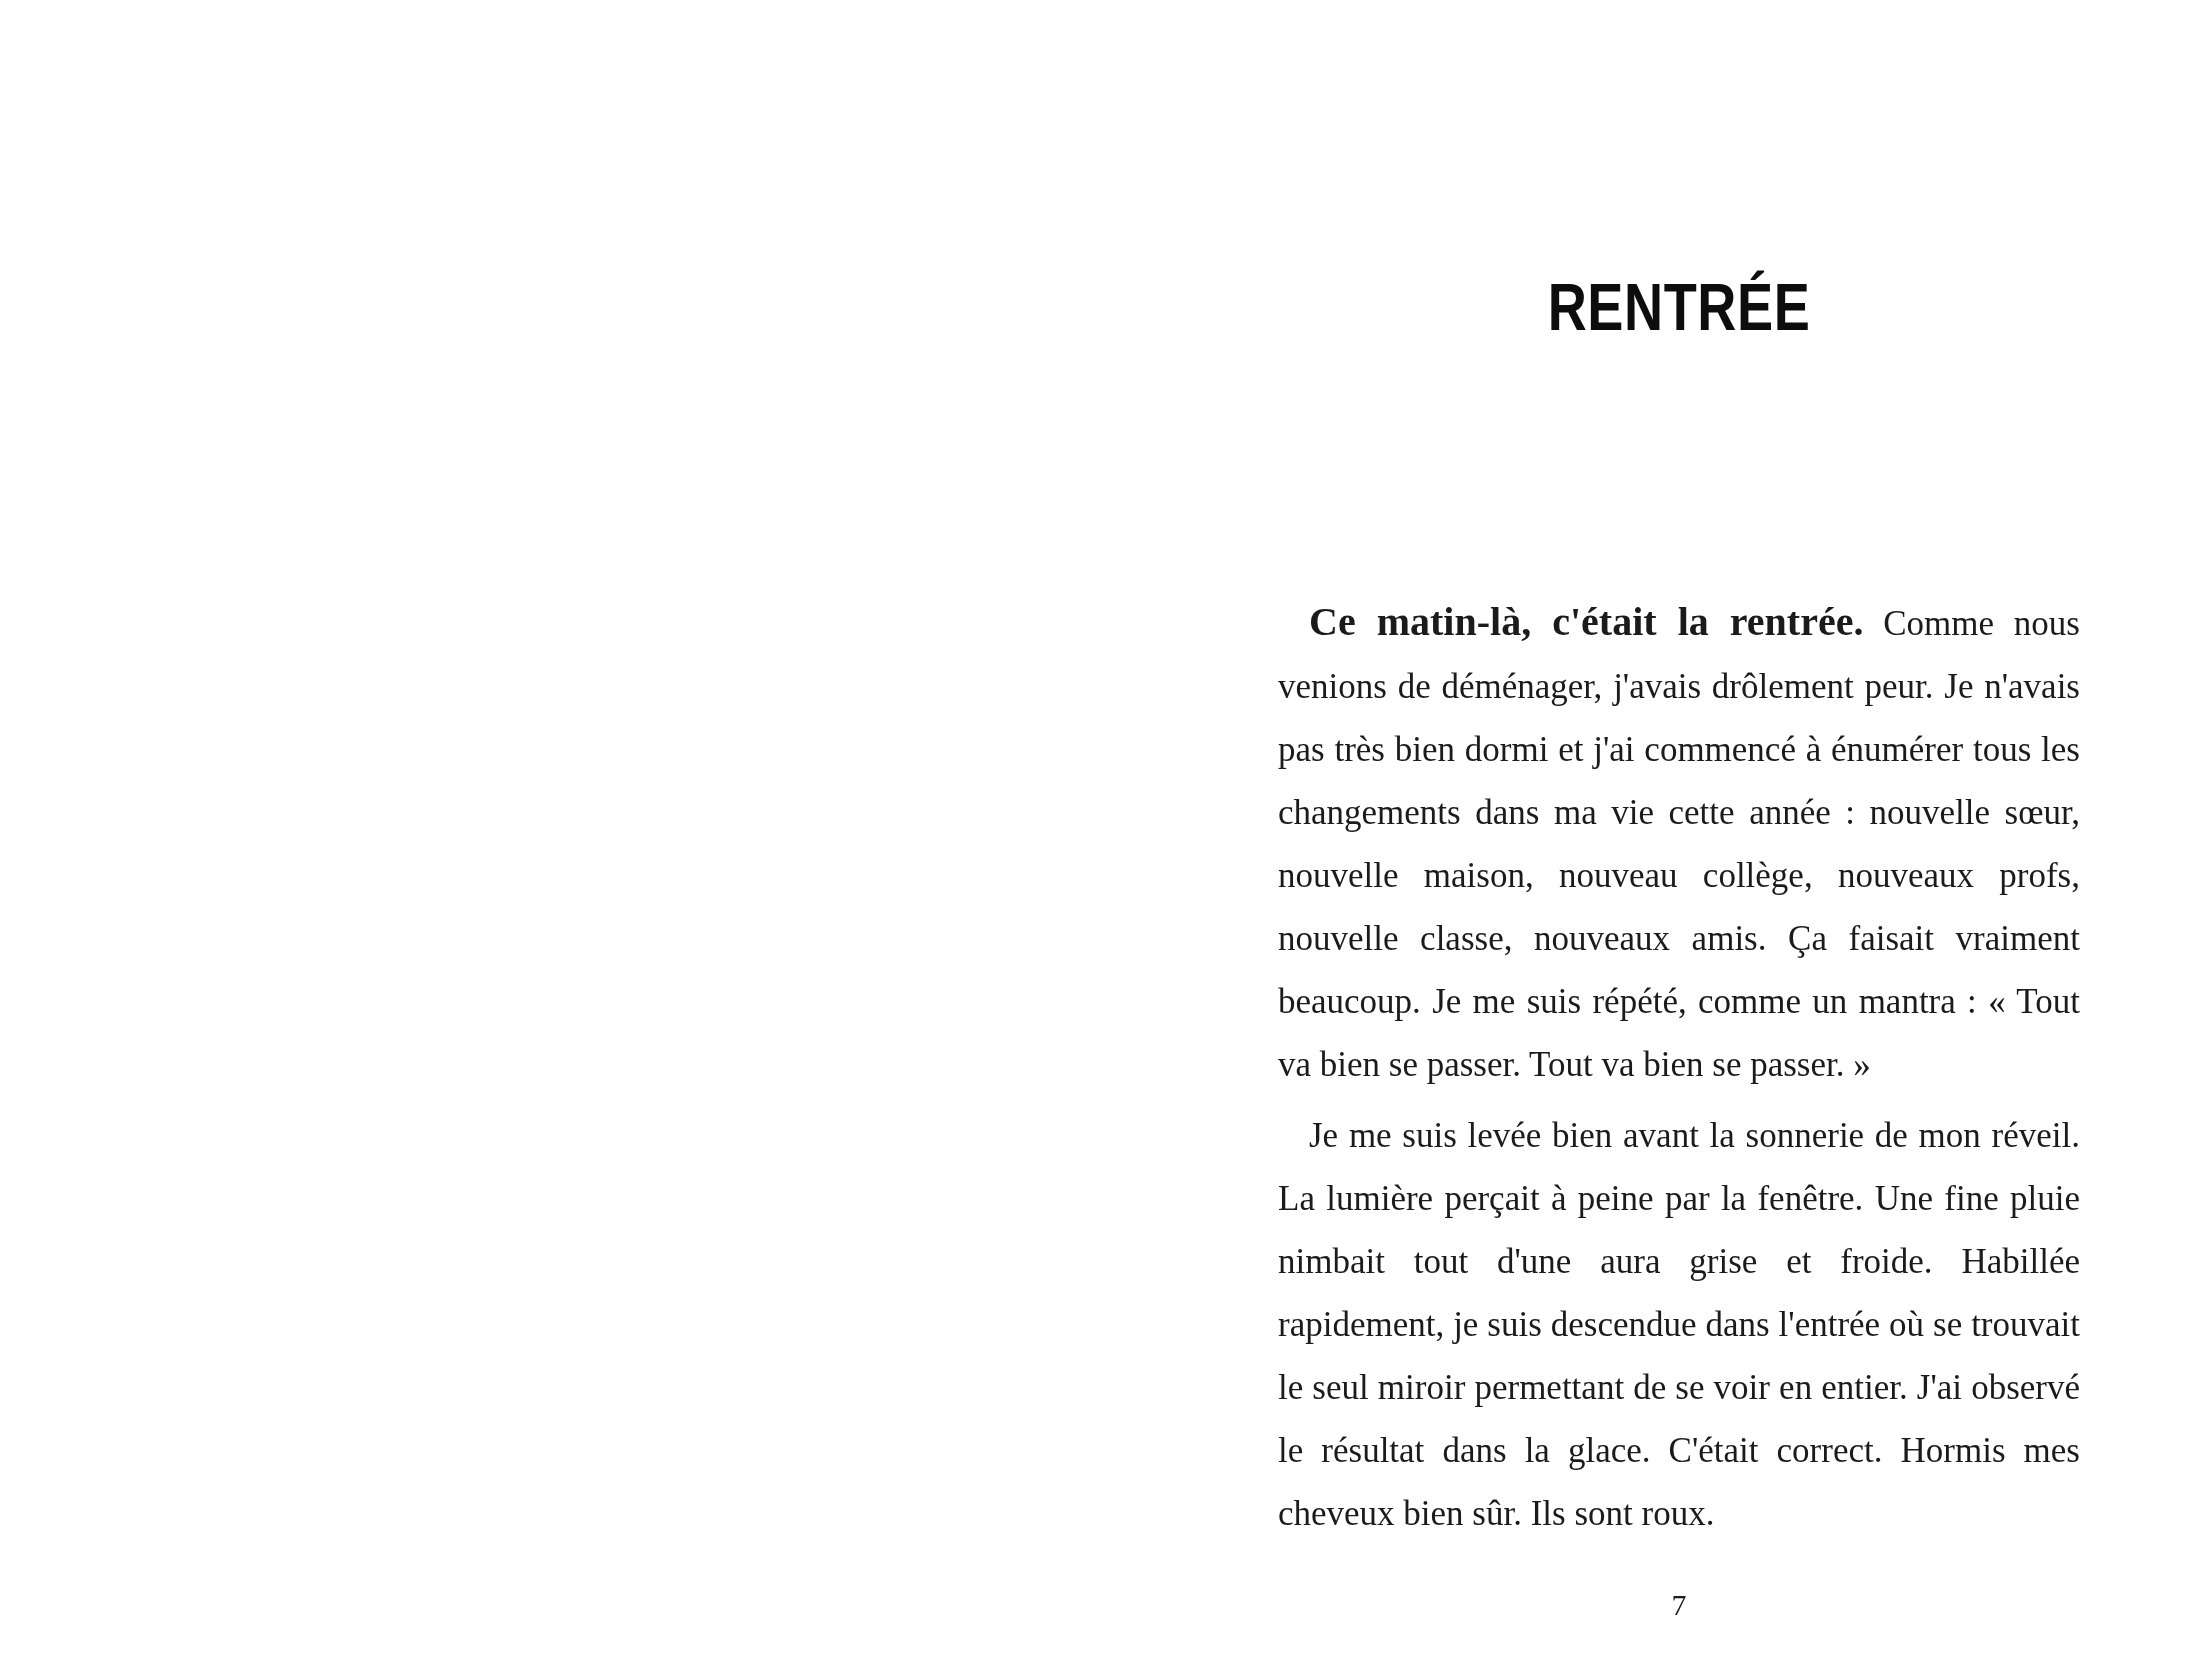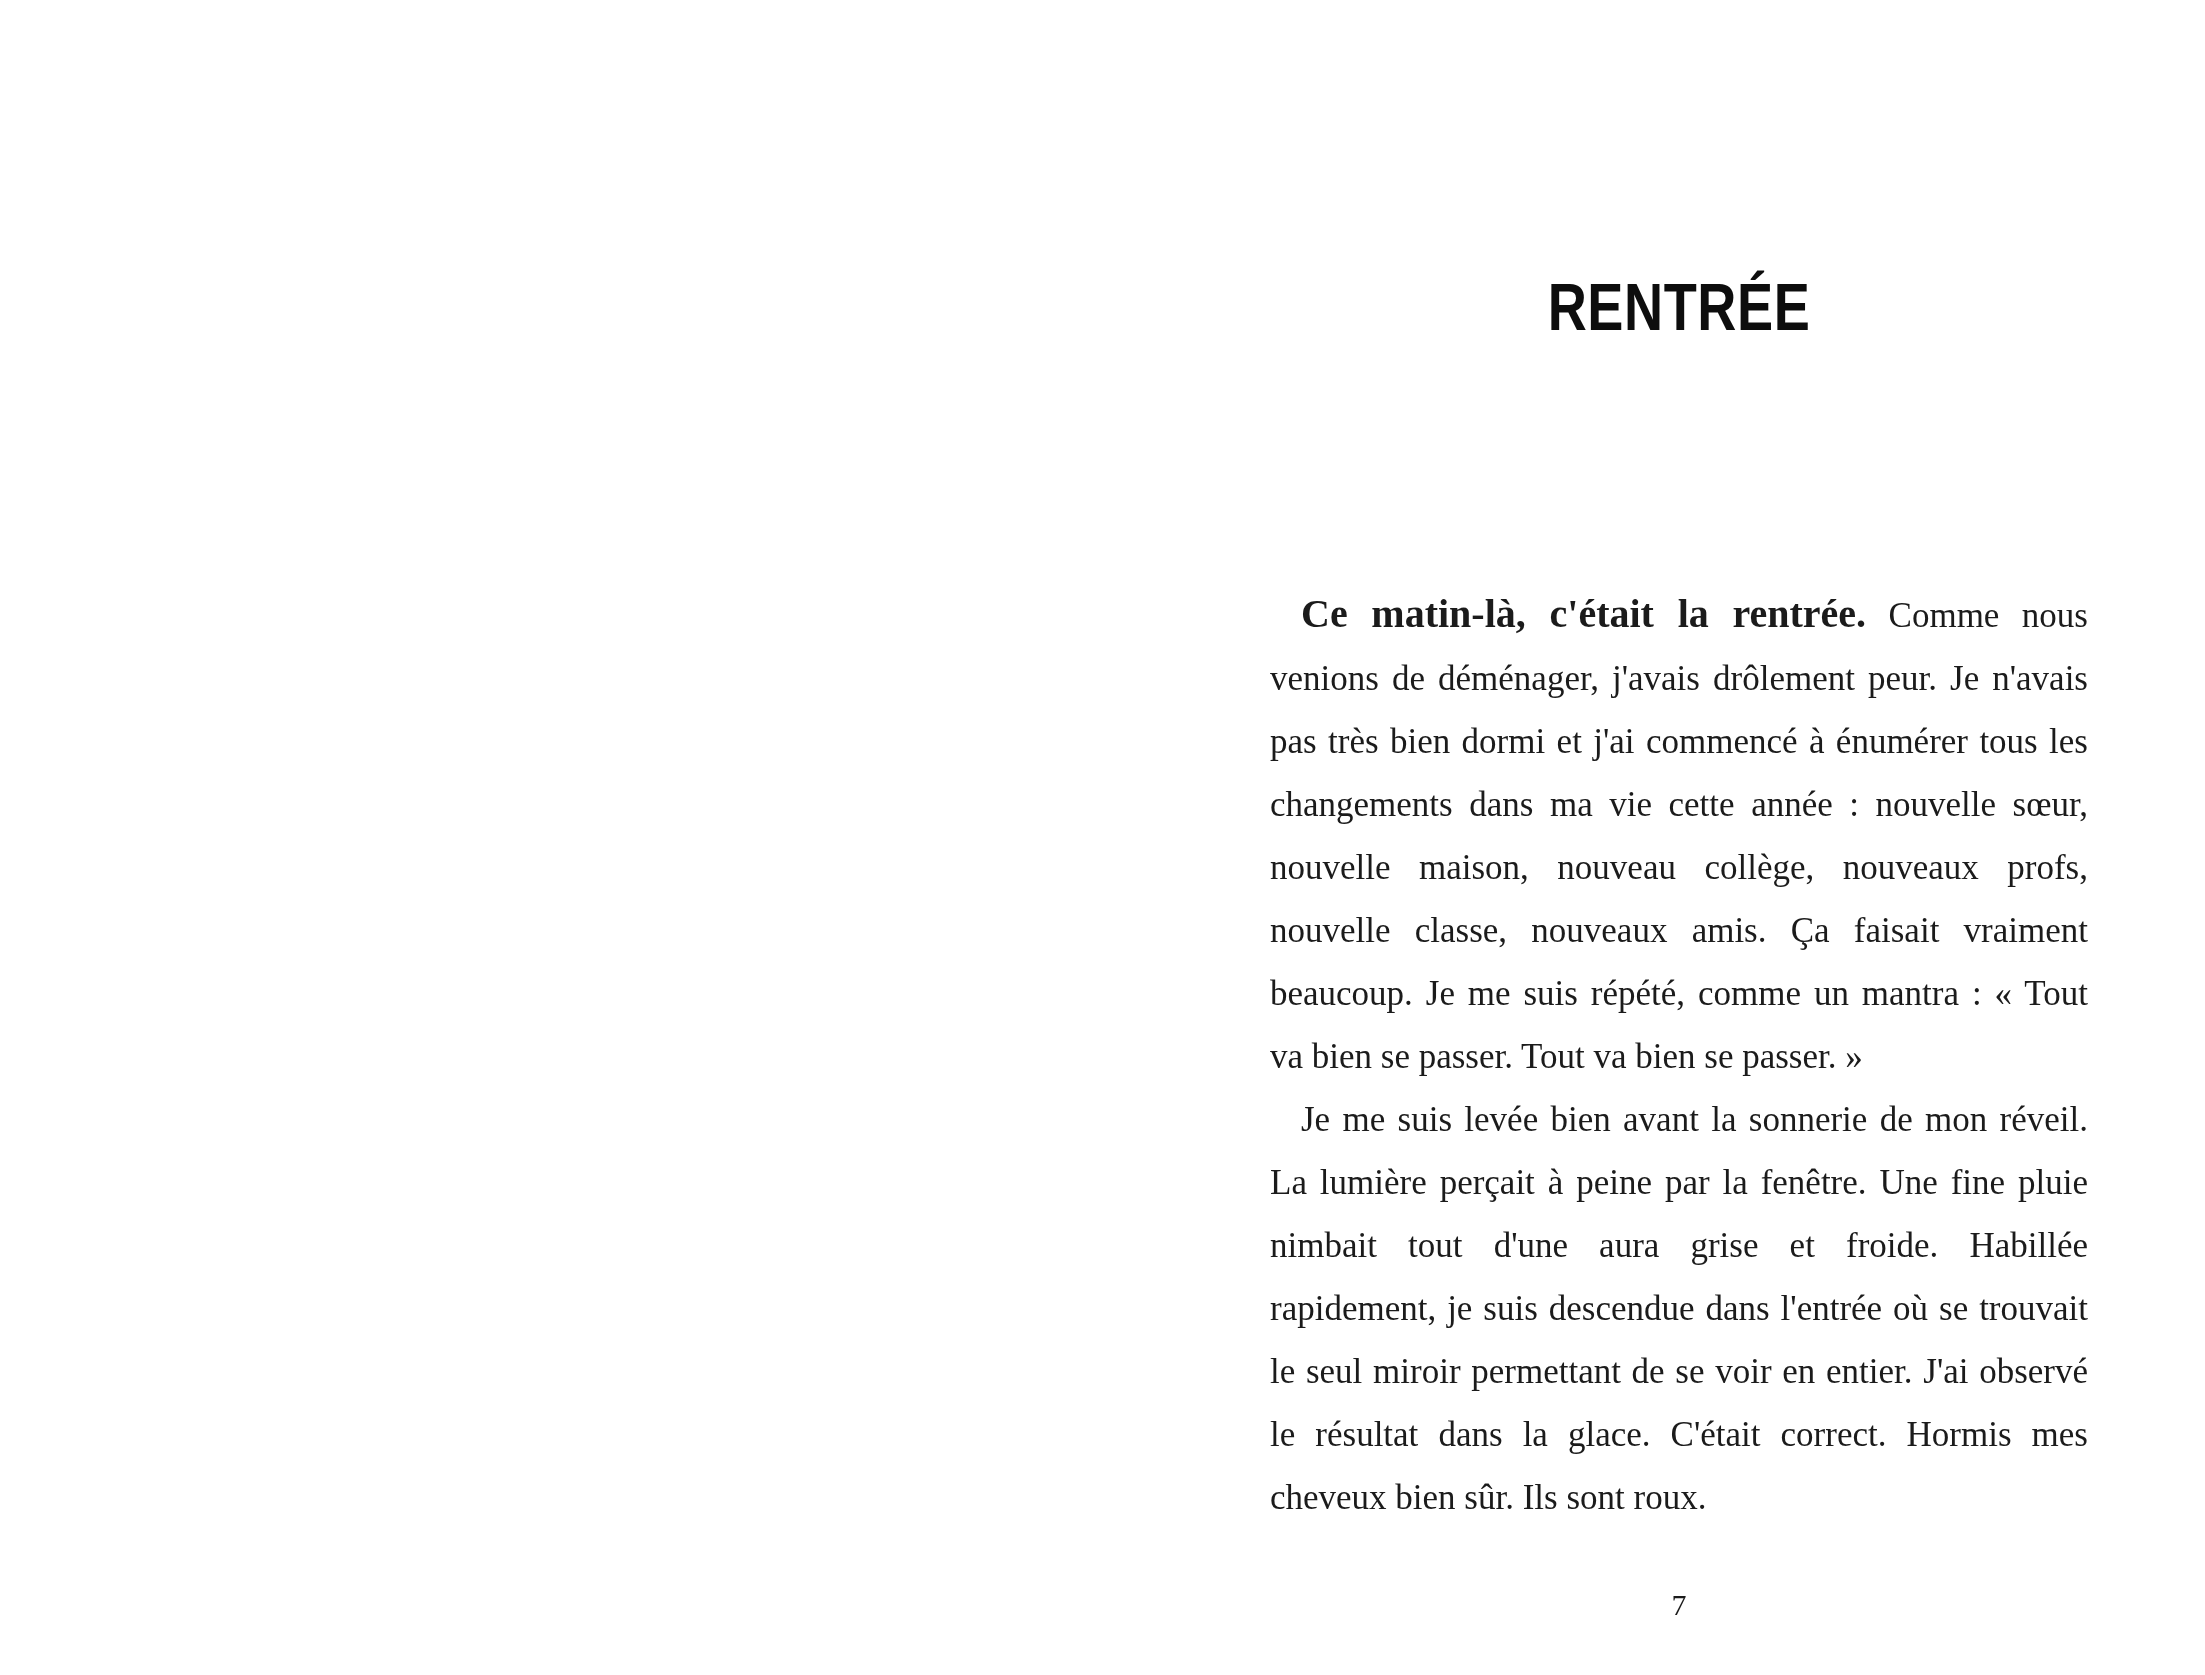--- a/index.html
+++ b/index.html
@@ -36,21 +36,21 @@
     position: absolute;
     left: 1270px;
     top: 584px;
     width: 818px;
     font-size: 35px;
     line-height: 63px;
     text-align: justify;
     color: #1b1b1b;
   }
   .para {
-    margin: 0;
+    margin: 8px;
     padding: 0;
     text-indent: 31px;
   }
   .lead {
     font-weight: 700;
     font-size: 40px;
     line-height: 1;
   }
   .page-number {
     position: absolute;

